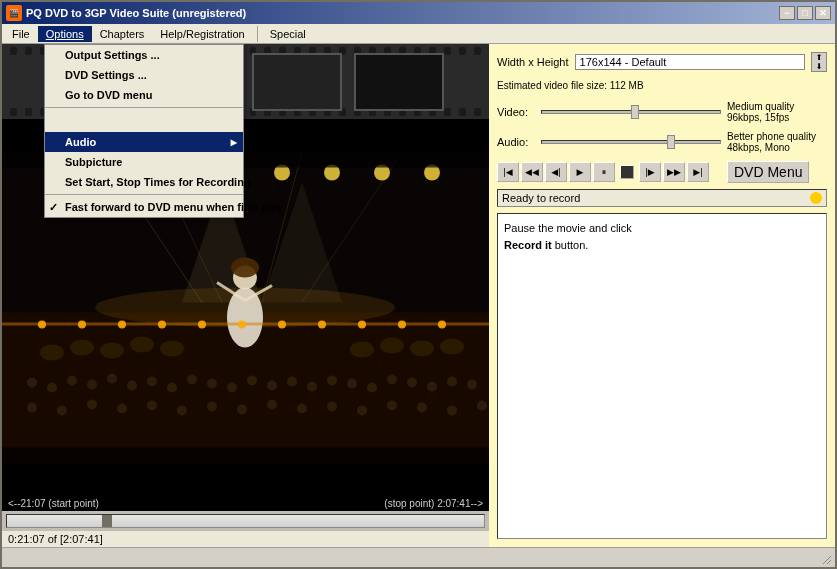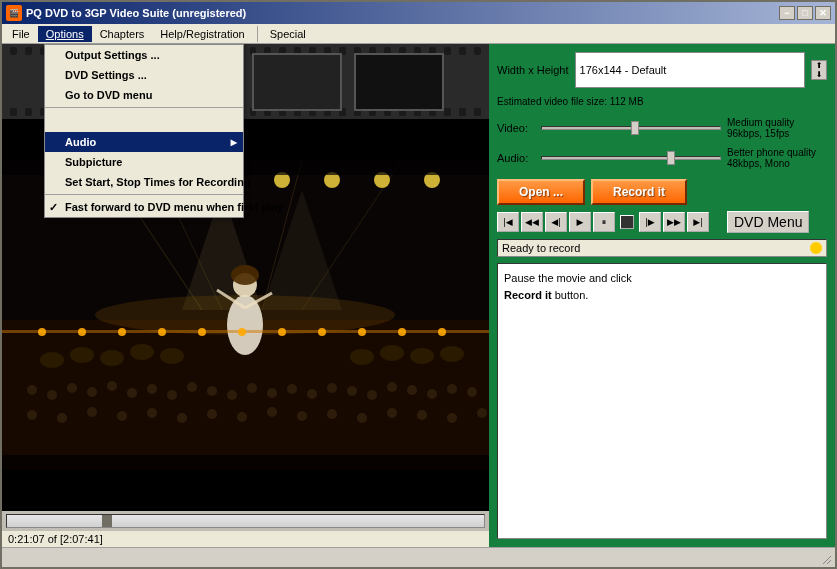--- a/index.html
+++ b/index.html
@@ -173,42 +173,42 @@
     }
     .time-status {
       background: #ece9d8;
       display: flex;
       justify-content: flex-start;
       padding: 2px 6px;
       font-size: 11px;
     }
     .right-panel {
       flex: 1;
-      background: #15803d;
+      background: #fef9c3;
       padding: 8px;
       display: flex;
       flex-direction: column;
       gap: 6px;
     }
     .settings-row {
       display: flex;
       align-items: center;
       gap: 6px;
       margin-bottom: 2px;
     }
     .settings-label {
       font-size: 11px;
       white-space: nowrap;
     }
     .dropdown-box {
       display: flex;
       align-items: center;
       border: 1px solid #888;
       background: white;
-      height: 36px;
+      height: 16px;
       padding: 0 4px;
       flex: 1;
       font-size: 11px;
     }
     .dropdown-btn {
       background: #d4d0c8;
       border: 1px solid #888;
       width: 16px;
       height: 20px;
       display: flex;
@@ -614,20 +614,24 @@
               <circle cx="420" cy="255" r="5"></circle>
               <circle cx="450" cy="258" r="5"></circle>
             <circle cx="480" cy="253" r="5"></circle>
           </g>
 
           <rect x="0" y="0" width="487" height="15" fill="#000" opacity="0.7"></rect>
           <rect x="0" y="295" width="487" height="15" fill="#000" opacity="0.7"></rect>
         </svg>
       </div>
 
+      <div class="time-labels">
+        <span>&lt;--21:07 (start point)</span>
+        <span>(stop point) 2:07:41--&gt;</span>
+      </div>
 
       <div class="seek-bar-container">
         <div class="seek-bar">
           <div class="seek-bar-track"></div>
           <div class="seek-bar-thumb"></div>
         </div>
       </div>
 
       <div class="time-status">
         <span>0:21:07 of [2:07:41]</span>
@@ -663,24 +667,20 @@
       <div class="quality-row">
         <span class="quality-label">Audio:</span>
         <div class="slider-container">
           <div class="slider-track"></div>
           <div class="slider-thumb" style="left:70%;"></div>
         </div>
         <div class="quality-text" style="font-size:10px;">Better phone quality<br>48kbps, Mono</div>
       </div>
 
 
-      <div class="buttons-row">
-        <button class="btn-orange" style="font-size:12px;">Open ...</button>
-        <button class="btn-orange" style="font-size:12px;">Record it</button>
-      </div>
 
       <div class="transport-row">
         <div class="transport-btn" style="font-size:9px;">|◀</div>
         <div class="transport-btn" style="font-size:9px;">◀◀</div>
         <div class="transport-btn" style="font-size:9px;">◀|</div>
         <div class="transport-btn" style="font-size:9px;">▶</div>
         <div class="transport-btn" style="font-size:9px;">⏸</div>
         <div class="transport-btn" style="font-size:9px; width:14px; height:14px; background:#333; margin: 3px;"></div>
         <div class="transport-btn" style="font-size:9px;">|▶</div>
         <div class="transport-btn" style="font-size:9px;">▶▶</div>

